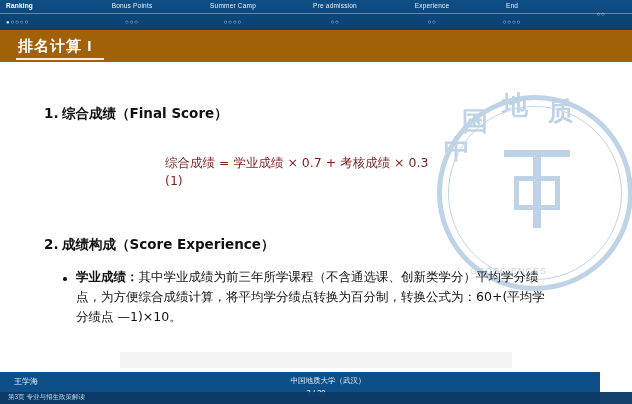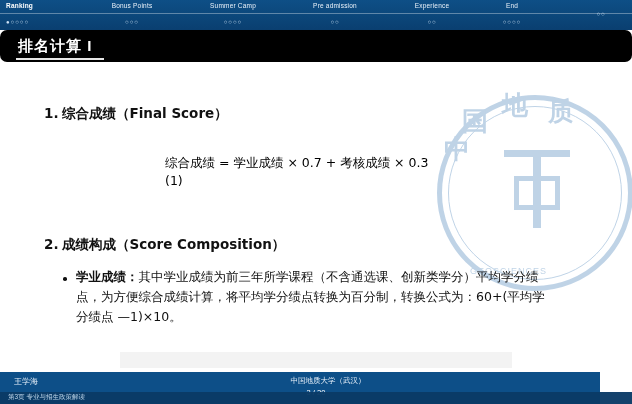--- a/index.html
+++ b/index.html
@@ -55,22 +55,21 @@
     color: #cfe2f5;
   }
   .navitem.active { color: #ffffff; font-weight: bold; }
 
   
   .titlebar {
     position: absolute;
     left: 0; top: 30px;
     width: 632px;
     height: 32px;
-    background: #000000;
-    border-radius: 7px;
+    background: #a16207;
   }
   .titlebar .title {
     position: absolute;
     left: 18px;
     top: 7px;
     font-size: 15px;
     font-weight: bold;
     color: #ffffff;
     letter-spacing: 1px;
   }
@@ -155,21 +154,21 @@
     position: absolute;
     font-size: 13.5px;
     font-weight: bold;
     color: #111111;
     font-family: "DejaVu Sans", sans-serif;
     white-space: nowrap;
   }
   .formula {
     position: absolute;
     font-size: 12.5px;
-    color: #000000;
+    color: #7f1d1d;
     font-family: "DejaVu Sans", sans-serif;
     line-height: 17px;
     white-space: nowrap;
   }
   .bullet-dot {
     position: absolute;
     width: 3.5px;
     height: 3.5px;
     background: #111111;
     border-radius: 50%;
@@ -318,21 +317,21 @@
 
     <div class="content">
 
       <div class="item-num" style="left:44px; top:43px;">1.</div>
       <div class="item-num" style="left:62px; top:43px;">综合成绩（Final Score）</div>
 
       <div class="formula" style="left:165px; top:92px;">综合成绩 = 学业成绩 × 0.7 + 考核成绩 × 0.3</div>
       <div class="formula" style="left:165px; top:110px;">(1)</div>
 
       <div class="item-num" style="left:44px; top:174px;">2.</div>
-      <div class="item-num" style="left:62px; top:174px;">成绩构成（Score Composition）</div>
+      <div class="item-num" style="left:62px; top:174px;">成绩构成（Score Experience）</div>
 
       <div class="bullet-dot" style="left:63px; top:215px;"></div>
       <div class="para" style="left:76px; top:205px;"><b>学业成绩：</b><span>其中学业成绩为前三年所学课程（不含通选课、创新类学分）平均学分绩点，为方便综合成绩计算，将平均学分绩点转换为百分制，转换公式为：60+(平均学分绩点 —1)×10。</span></div>
 
     </div>
   </div>
 
   <div class="blur-strip"></div>
 
   <div class="footer">

